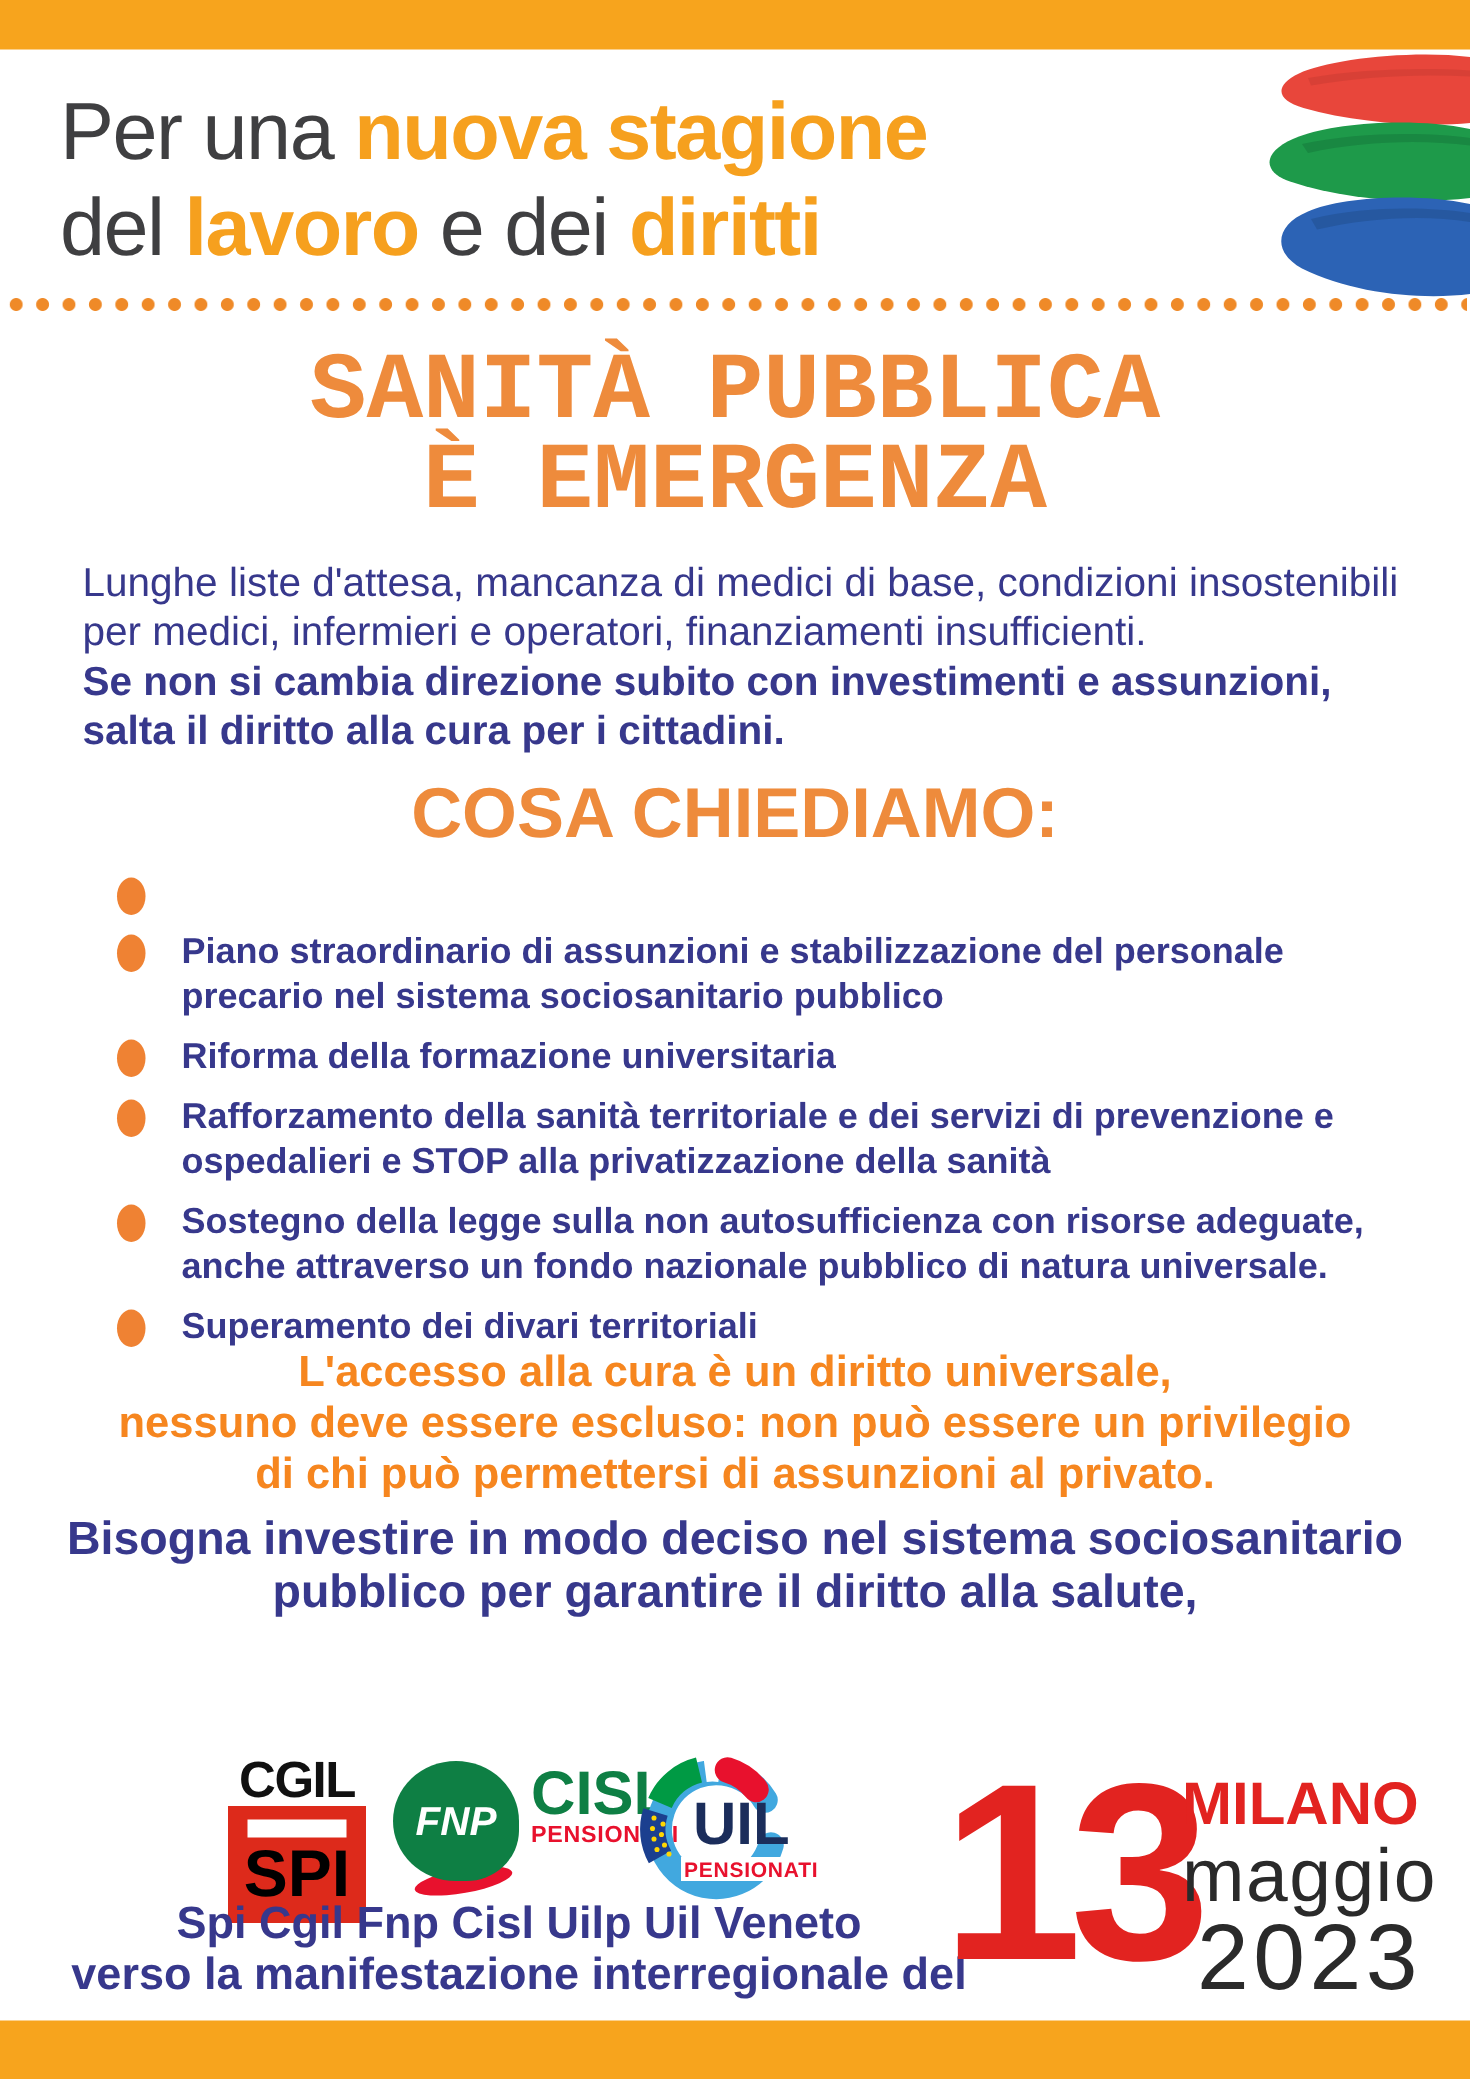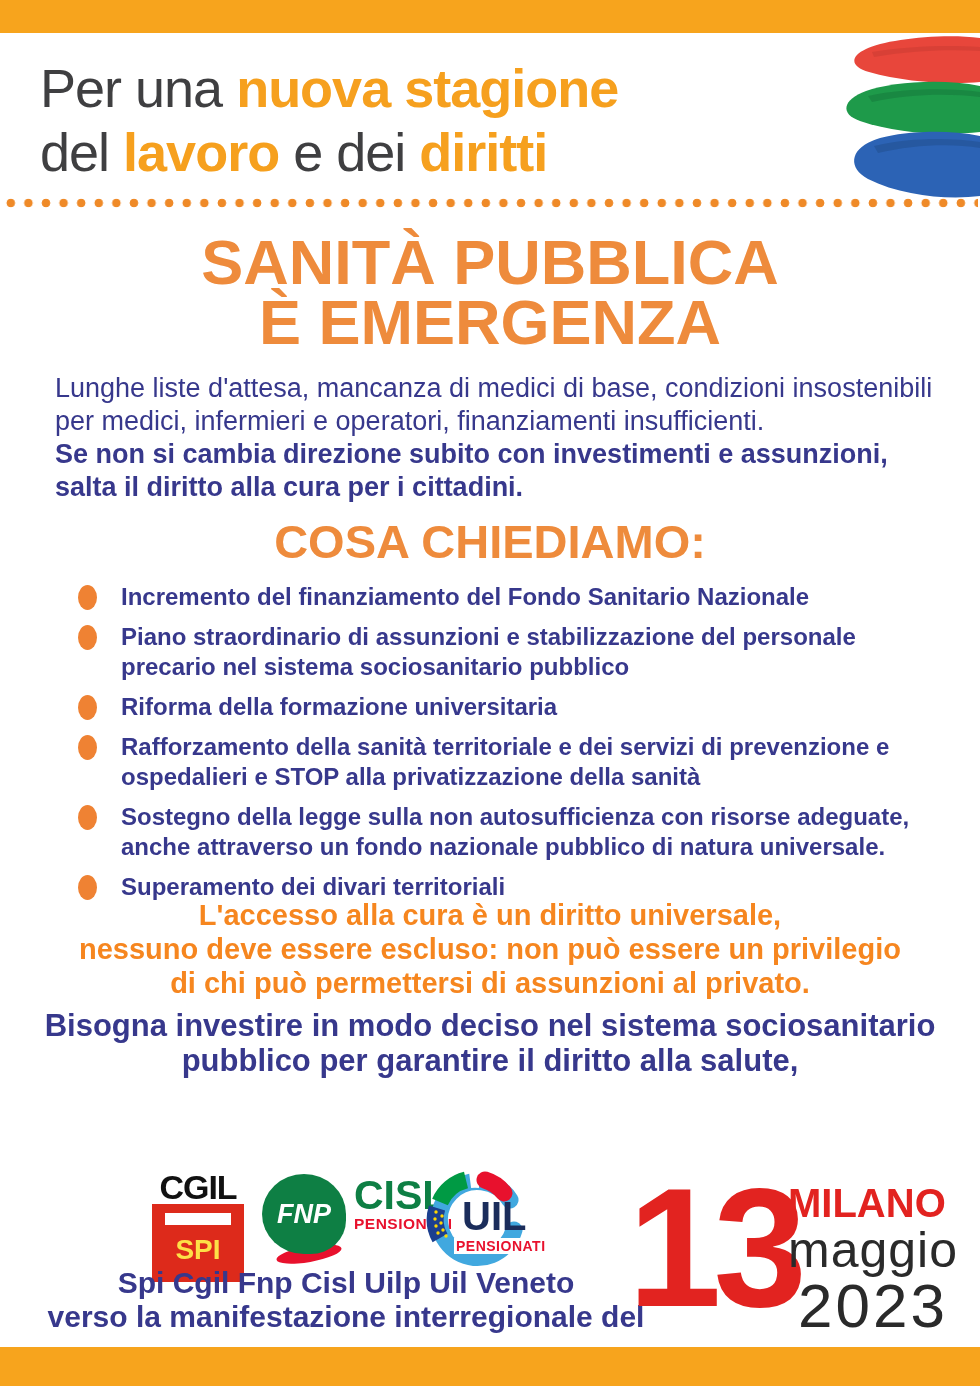--- a/index.html
+++ b/index.html
@@ -22,21 +22,21 @@
 
   
   .dots{
     position:absolute;left:2px;top:196px;width:976px;height:14px;
     background-image:radial-gradient(circle, #EF8A28 0 4px, transparent 4.6px);
     background-size:17.6px 14px;background-position:0 50%;
   }
 
   
   .main-title{position:absolute;left:0;top:232px;width:100%;text-align:center;
-    font-weight:800;font-size:63px;line-height:60px;color:#EE8B3C;letter-spacing:0px;}
+    font-weight:800;font-size:63px;line-height:60px;color:#EE8B3C;letter-spacing:0px;font-family:Liberation Mono, monospace;}
 
   
   .intro{position:absolute;left:55px;top:372px;width:885px;font-size:27px;line-height:33px;color:#37388C;}
   .intro .reg{font-weight:500;}
   .intro .bld{font-weight:800;}
 
   
   .demands-heading{position:absolute;left:0;top:514px;width:100%;text-align:center;
     font-weight:800;font-size:47px;color:#EE8B3C;letter-spacing:0;}
   .bullets{position:absolute;left:78px;top:582px;width:845px;}
@@ -49,21 +49,21 @@
     font-weight:800;font-size:29px;line-height:34px;color:#F6861F;}
   .statement-indigo{position:absolute;left:0;top:1008px;width:100%;text-align:center;
     font-weight:800;font-size:31px;line-height:35px;color:#37388C;}
 
   
   .logo-cgil{position:absolute;left:148px;top:1172px;width:100px;text-align:center;}
   .cgil-word{font-weight:800;font-size:34px;color:#111;letter-spacing:-1px;line-height:30px;}
   .spi-box{margin-top:2px;width:92px;height:78px;background:#DD2A1B;margin-left:4px;
     display:flex;flex-direction:column;align-items:center;}
   .spi-bar{width:66px;height:12px;background:#fff;margin-top:9px;}
-  .spi-word{font-weight:800;font-size:28px;line-height:50px;color:#fde047;letter-spacing:0px;}
+  .spi-word{font-weight:800;font-size:44px;line-height:50px;color:#000000;letter-spacing:0px;}
 
   .logo-fnp{position:absolute;left:262px;top:1168px;width:180px;height:100px;}
   .fnp-bubble{position:absolute;left:0;top:6px;width:84px;height:80px;background:#0E7F44;border-radius:50% 50% 42% 50%;
     display:flex;align-items:center;justify-content:center;}
   .fnp-word{font-style:italic;font-weight:700;font-size:27px;color:#fff;letter-spacing:0;}
   .fnp-white-swoosh{position:absolute;left:8px;top:68px;width:78px;height:18px;background:#fff;border-radius:50%;transform:rotate(-10deg);}
   .fnp-red-swoosh{position:absolute;left:14px;top:78px;width:66px;height:16px;background:#E8112D;border-radius:50%;transform:rotate(-10deg);}
   .fnp-right{position:absolute;left:92px;top:8px;}
   .cisl-word{font-weight:800;font-size:41px;line-height:38px;color:#0E7F44;letter-spacing:0;}
   .cisl-sub{font-weight:800;font-size:15.5px;color:#E8112D;letter-spacing:0.5px;margin-top:1px;text-align:right;}
@@ -116,21 +116,20 @@
     <span class="reg">Lunghe liste d'attesa, mancanza di medici di base, condizioni insostenibili per medici, infermieri e operatori, finanziamenti insufficienti.</span>
     <br>
     <span class="bld">Se non si cambia direzione subito con investimenti e assunzioni, salta il diritto alla cura per i cittadini.</span>
   </div>
 
   <div class="demands-heading">COSA CHIEDIAMO:</div>
 
   <div class="bullets">
     <div class="bullet-item">
       <span class="bullet-dot"></span>
-      <span class="bullet-text">Incremento del finanziamento del Fondo Sanitario Nazionale</span>
     </div>
     <div class="bullet-item">
       <span class="bullet-dot"></span>
       <span class="bullet-text">Piano straordinario di assunzioni e stabilizzazione del personale precario nel sistema sociosanitario pubblico</span>
     </div>
     <div class="bullet-item">
       <span class="bullet-dot"></span>
       <span class="bullet-text">Riforma della formazione universitaria</span>
     </div>
     <div class="bullet-item">

